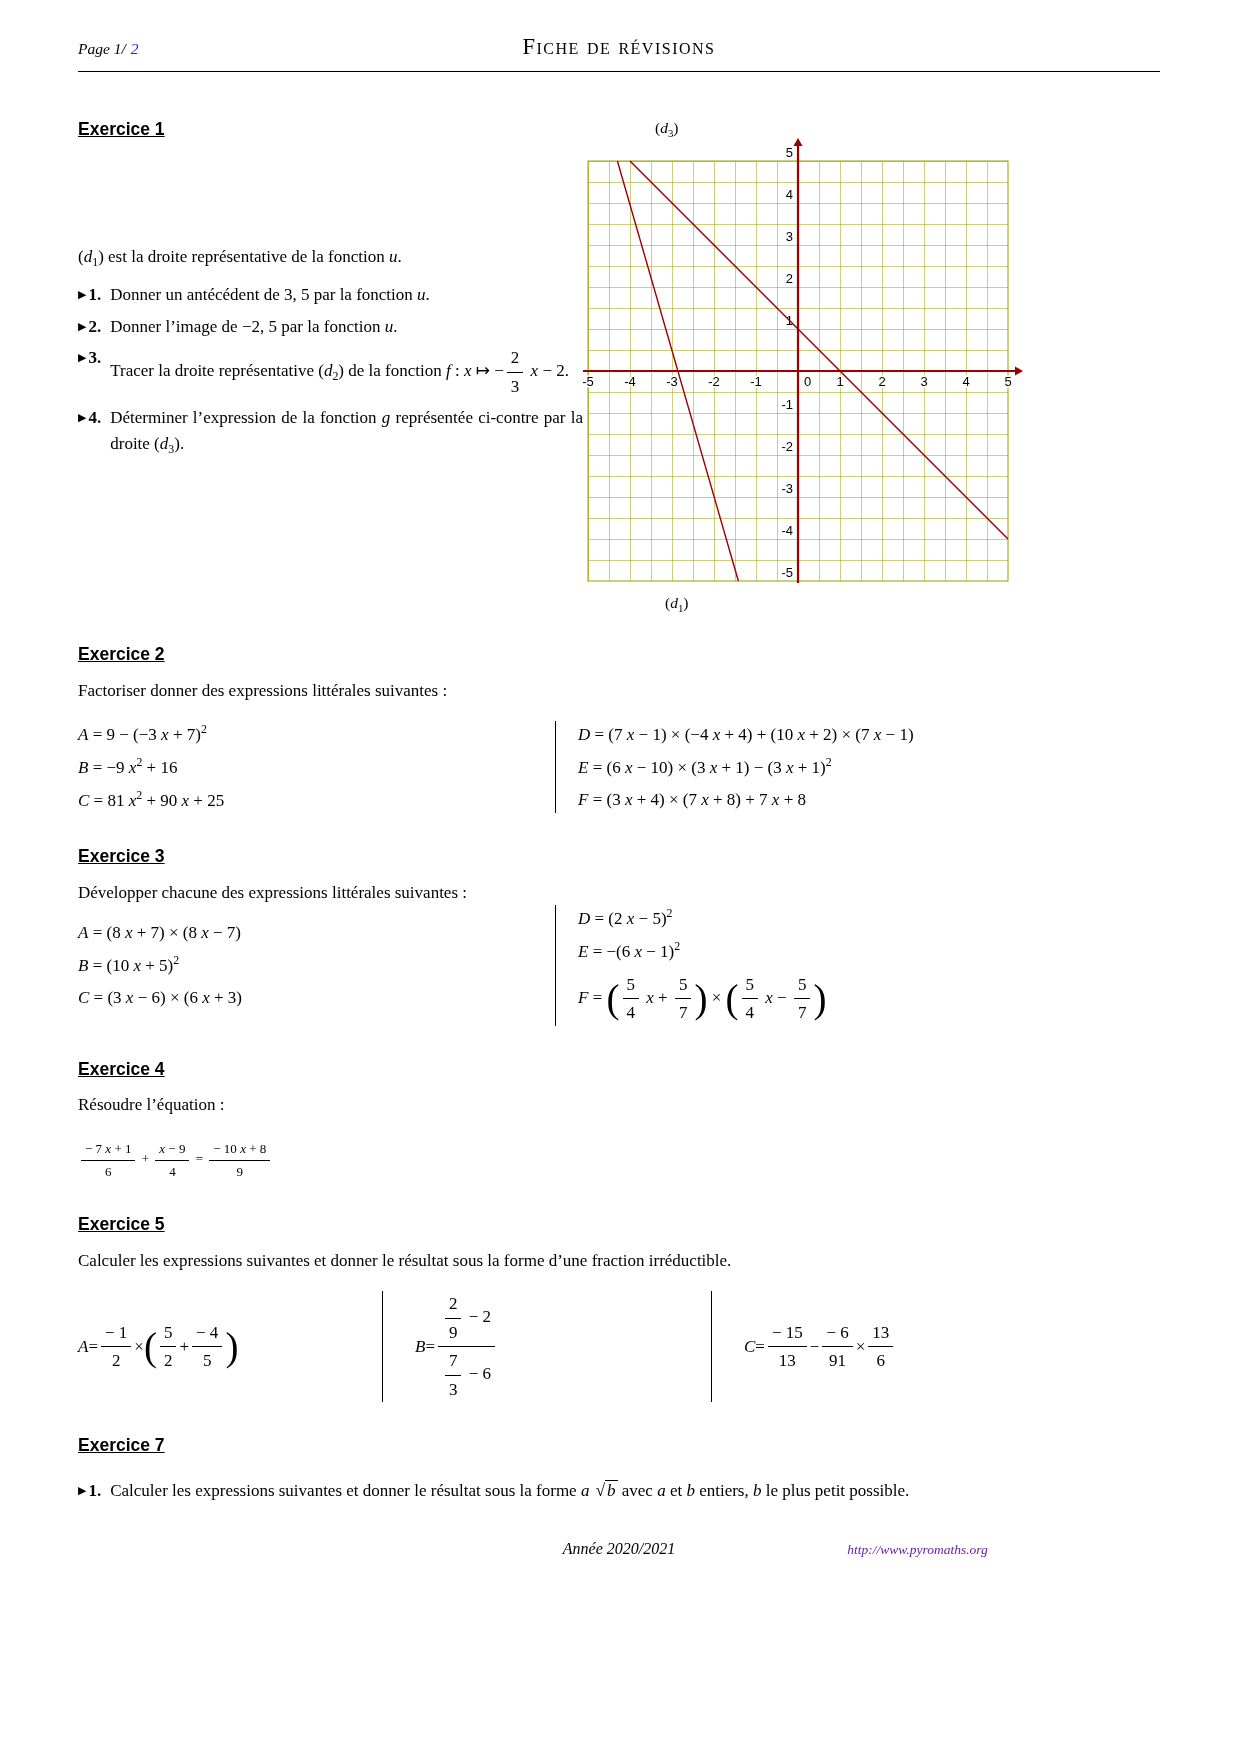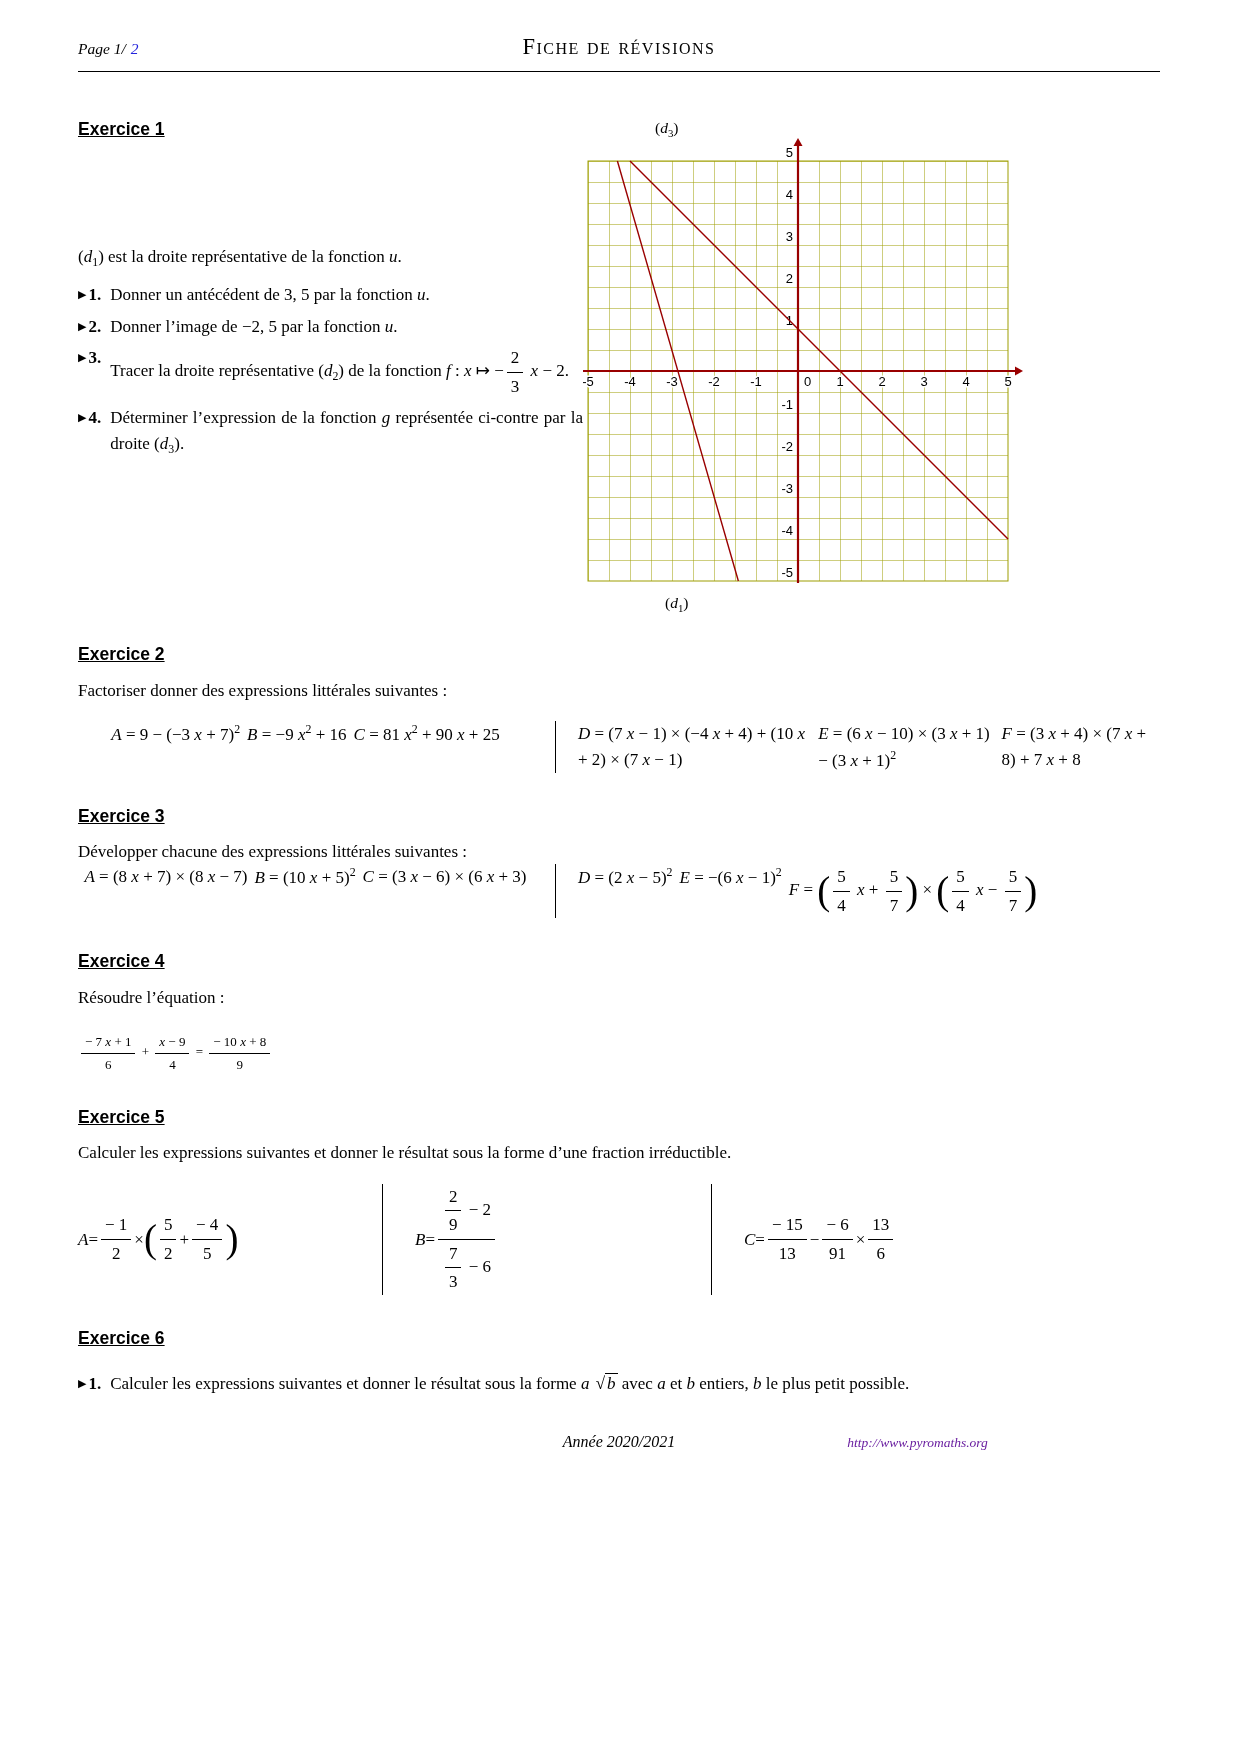--- a/index.html
+++ b/index.html
@@ -49,21 +49,21 @@
   .gl-bottom { margin-left:82px; margin-top:-2px; }
   svg .axis { stroke:#990000; stroke-width:2.2px; }
   svg .fline { stroke:#990000; stroke-width:1.4px; }
   svg text.tick {
     font-family:"Liberation Sans", sans-serif; font-size:13px; fill:#000;
     paint-order:stroke; stroke:#ffffff; stroke-width:3px;
   }
 
   
   .cols { display:flex; align-items:stretch; }
-  .col { display:flex; flex-direction:row; justify-content:center; gap:7px; }
+  .col { display:flex; flex-direction:column; justify-content:center; gap:7px; }
   .col.left2 { width:455px; flex:none; }
   .vsep { width:1px; background:#000; align-self:stretch; margin:0 22px; flex:none; }
   .mline { min-height:24px; }
 
   
   .ex5-row { display:flex; align-items:center; margin-top:18px; }
   .ex5-item { flex:none; display:flex; align-items:center; }
   .ex5-item.a { width:280px; }
   .ex5-item.b { width:280px; padding-left:8px; }
   .ex5-item.c { padding-left:8px; }
@@ -241,21 +241,21 @@
             <span class="fnum">− 6</span>
             <span class="fden">91</span>
           </span> × <span class="frac">
             <span class="fnum">13</span>
             <span class="fden">6</span>
           </span></div>
     </div>
   </section>
 
   <section>
-    <span class="ex-title">Exercice 6</span>
+    <span class="ex-title">Exercice 7</span>
     <div class="item" style="margin-top:10px;">
       <span class="marker"><span class="tri">▶</span><span class="mnum">1.</span></span>
       <div class="itext">Calculer les expressions suivantes et donner le résultat sous la forme <i>a</i> <span class="sqrtsym">√</span><span class="sqrtbar"><i>b</i></span> avec <i>a</i> et <i>b</i> entiers, <i>b</i> le plus petit possible.</div>
     </div>
   </section>
 
   <div class="footer">
     <div></div>
     <div class="f-center">Année 2020/2021</div>
     <div class="f-right"><a>http://www.pyromaths.org</a></div>

